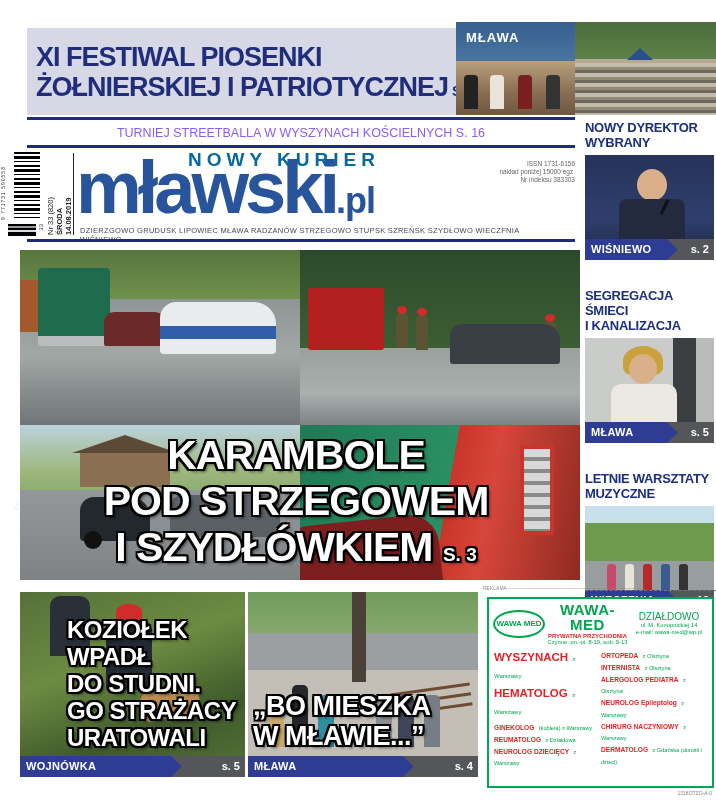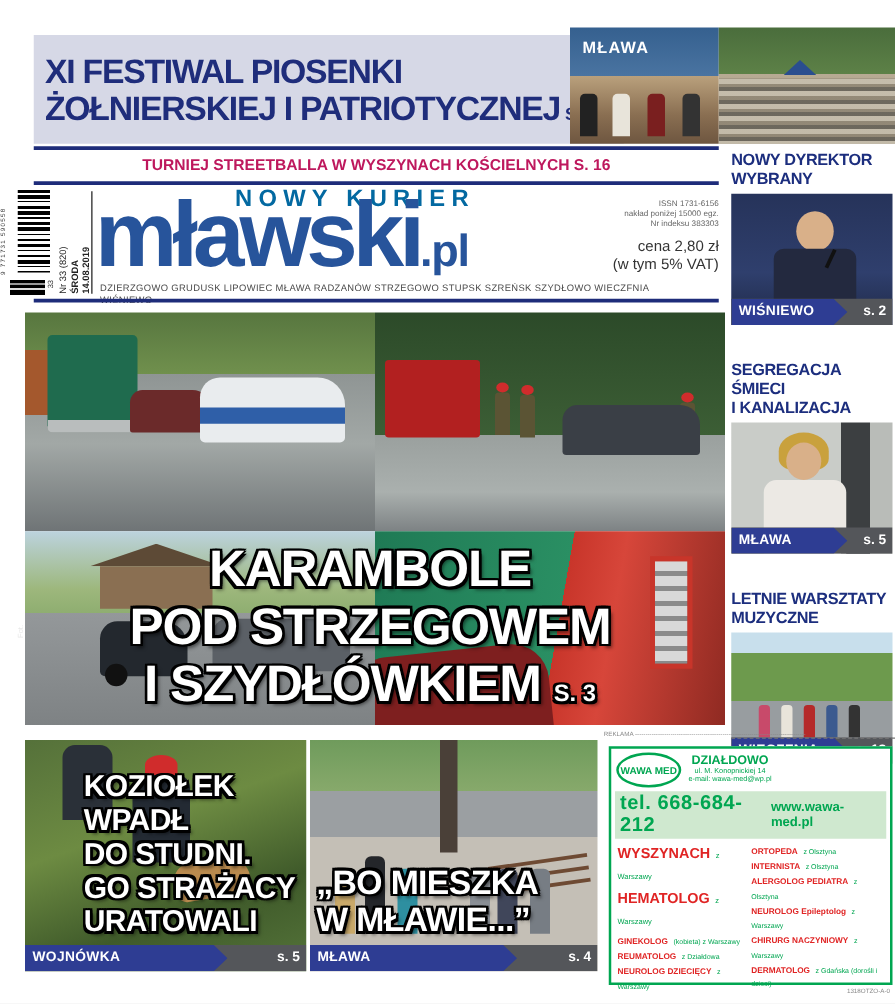--- a/index.html
+++ b/index.html
@@ -16,21 +16,21 @@
   .folk-fig { position:absolute; bottom:6px; width:14px; height:34px; background:#222; border-radius:4px 4px 0 0; }
   .folk-fig.f2 { left:34px; background:#e8e4da; }
   .folk-fig.f3 { left:62px; background:#7a1f1f; }
   .folk-fig.f4 { left:90px; background:#333; }
   .photo-audience { left:575px; top:22px; width:141px; height:93px; background:linear-gradient(180deg,#4a6d3c 0%,#5d8147 40%,#b7aa93 40%,#a79a84 100%); }
   .benches { position:absolute; left:0; right:0; bottom:0; height:52px; background:repeating-linear-gradient(180deg,#c9c2b2 0 4px,#8c8372 4px 7px,#5d5a52 7px 10px); opacity:.8; }
   .tent { position:absolute; left:52px; top:26px; width:26px; height:12px; background:#2a4e8f; clip-path:polygon(0 100%,50% 0,100% 100%); }
 
   
   .sec-banner { position:absolute; left:27px; top:117px; width:548px; border-top:3px solid #1e2c7a; border-bottom:3px solid #1e2c7a; padding:3px 0 4px; text-align:center; }
-  .sec-banner span { font-size:12.5px; font-weight:bold; color:#be185d; letter-spacing:0;text-align:right; }
+  .sec-banner span { font-size:12.5px; font-weight:normal; color:#8b5cf6; letter-spacing:0;text-align:right; }
 
   
   .barcode { position:absolute; left:6px; top:152px; width:34px; height:66px; background:repeating-linear-gradient(180deg,#000 0 2px,#fff 2px 4px,#000 4px 7px,#fff 7px 9px,#000 9px 10px,#fff 10px 13px); border-left:8px solid #fff; }
   .bc-num { position:absolute; left:0px; top:150px; height:70px; writing-mode:vertical-rl; transform:rotate(180deg); font-size:5px; color:#333; letter-spacing:1px; }
   .barcode-sm { position:absolute; left:8px; top:224px; width:28px; height:12px; background:repeating-linear-gradient(180deg,#000 0 2px,#999 2px 4px,#000 4px 6px,#ddd 6px 8px,#000 8px 12px); }
   .bc-num-sm { position:absolute; left:38px; top:224px; font-size:6px; color:#333; writing-mode:vertical-rl; transform:rotate(180deg); }
   .issue-vert { position:absolute; left:46px; top:155px; height:80px; writing-mode:vertical-rl; transform:rotate(180deg); font-size:7.5px; line-height:9px; color:#222; }
   .mast-divider { position:absolute; left:73px; top:153px; width:1px; height:82px; background:#222; }
   .mast-kurier { position:absolute; left:188px; top:149px; color:#0369a1; font-weight:bold; font-size:19px; letter-spacing:5px; }
   .mast-name { position:absolute; left:76px; top:161px; line-height:53px; white-space:nowrap; }
@@ -108,21 +108,21 @@
   
   .reklama-line { position:absolute; left:483px; top:585px; width:231px; font-size:5px; color:#888; white-space:nowrap; overflow:hidden; }
   .ad { position:absolute; left:487px; top:597px; width:227px; height:191px; border:2px solid #00a651; background:#fff; }
   .ad-header { display:flex; align-items:center; padding:3px 4px 1px; }
   .ad-logo { flex:0 0 52px; height:28px; border:2px solid #00a651; border-radius:50%; color:#00a651; font-weight:bold; font-size:8px; display:flex; align-items:center; justify-content:center; letter-spacing:0; }
   .ad-title-col { flex:1; text-align:center; line-height:1; }
   .ad-title { color:#00a651; font-weight:bold; font-size:15px; letter-spacing:0.5px; }
   .ad-sub { color:#e02424; font-weight:bold; font-size:6px; margin-top:1px; }
   .ad-hours { color:#00a651; font-size:5.8px; margin-top:1px; }
   .ad-right-col { flex:0 0 78px; text-align:center; line-height:1; }
-  .ad-city { color:#00a651; font-weight:bold; font-size:10px; }
+  .ad-city { color:#00a651; font-weight:normal; font-size:10px; }
   .ad-addr, .ad-mail { color:#00a651; font-size:5.8px; margin-top:1px; }
   .ad-telband { display:flex; justify-content:space-between; align-items:center; background:#cfe8cf; margin:2px 3px; padding:1px 4px; }
   .ad-tel { color:#00a651; font-weight:bold; font-size:16px; letter-spacing:0.5px; }
   .ad-www { color:#00a651; font-weight:bold; font-size:10.5px; }
   .ad-cols { display:flex; padding:2px 5px 0; }
   .ad-col-l { flex:0 0 104px; }
   .ad-col-r { flex:1; padding-left:3px; }
   .spec { line-height:8.5px; margin-bottom:0.5px; }
   .spec-name { color:#e02424; font-weight:bold; font-size:6.6px; }
   .spec-det { color:#00a651; font-size:5.6px; }
@@ -169,24 +169,20 @@
   <div class="mast-kurier">NOWY KURIER</div>
   <div class="mast-name">
     <span class="big">mławski</span><span class="pl">.pl</span>
   </div>
   <div class="towns">DZIERZGOWO GRUDUSK LIPOWIEC MŁAWA RADZANÓW STRZEGOWO STUPSK SZREŃSK SZYDŁOWO WIECZFNIA WIŚNIEWO</div>
   <div class="issn-block">
     <span>ISSN 1731-6156</span><br>
     <span>nakład poniżej 15000 egz.</span><br>
     <span>Nr indeksu 383303</span>
   </div>
-  <div class="price-block">
-    <span>cena 2,80 zł</span><br>
-    <span>(w tym 5% VAT)</span>
-  </div>
   <div class="mast-rule"></div>
 
   <div class="sidebar">
     <div>
       <div class="sb-h">
         <span>NOWY DYREKTOR</span><br>
         <span>WYBRANY</span>
       </div>
       <div class="sb-photo sb-ph1">
         <span class="head" style="left:52px;top:14px;width:30px;height:32px;"></span>
@@ -297,29 +293,30 @@
     <div class="label-bar">
       <span class="label-place">MŁAWA</span>
       <span class="label-page">s. 4</span>
     </div>
   </div>
 
   <div class="reklama-line"><span>REKLAMA</span> ----------------------------------------------------------------------------------</div>
   <div class="ad">
     <div class="ad-header">
       <div class="ad-logo">WAWA MED</div>
+      <div class="ad-title-col">
+        <div class="ad-title">WAWA-MED</div>
+        <div class="ad-sub">PRYWATNA PRZYCHODNIA</div>
+        <div class="ad-hours">Czynne: pn.-pt. 8-19, sob. 9-13</div>
+      </div>
       <div class="ad-right-col">
         <div class="ad-city">DZIAŁDOWO</div>
         <div class="ad-addr">ul. M. Konopnickiej 14</div>
         <div class="ad-mail">e-mail: wawa-med@wp.pl</div>
       </div>
-    </div>
-    <div class="ad-telband">
-      <span class="ad-tel">tel. 668-684-212</span>
-      <span class="ad-www">www.wawa-med.pl</span>
     </div>
     <div class="ad-cols">
       <div class="ad-col-l">
         <div class="spec big"><span class="spec-name">WYSZYNACH</span> <span class="spec-det">z Warszawy</span></div>
         <div class="spec big"><span class="spec-name">HEMATOLOG</span> <span class="spec-det">z Warszawy</span></div>
         <div class="spec"><span class="spec-name">GINEKOLOG</span> <span class="spec-det">(kobieta) z Warszawy</span></div>
         <div class="spec"><span class="spec-name">REUMATOLOG</span> <span class="spec-det">z Działdowa</span></div>
         <div class="spec"><span class="spec-name">NEUROLOG DZIECIĘCY</span> <span class="spec-det">z Warszawy</span></div>
 
       </div>

